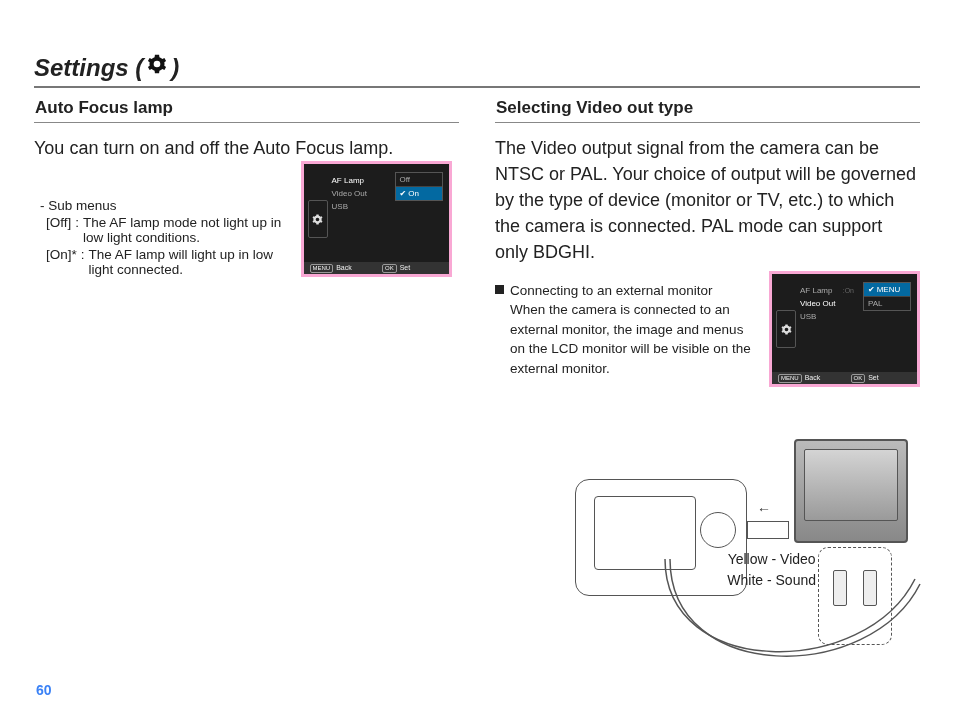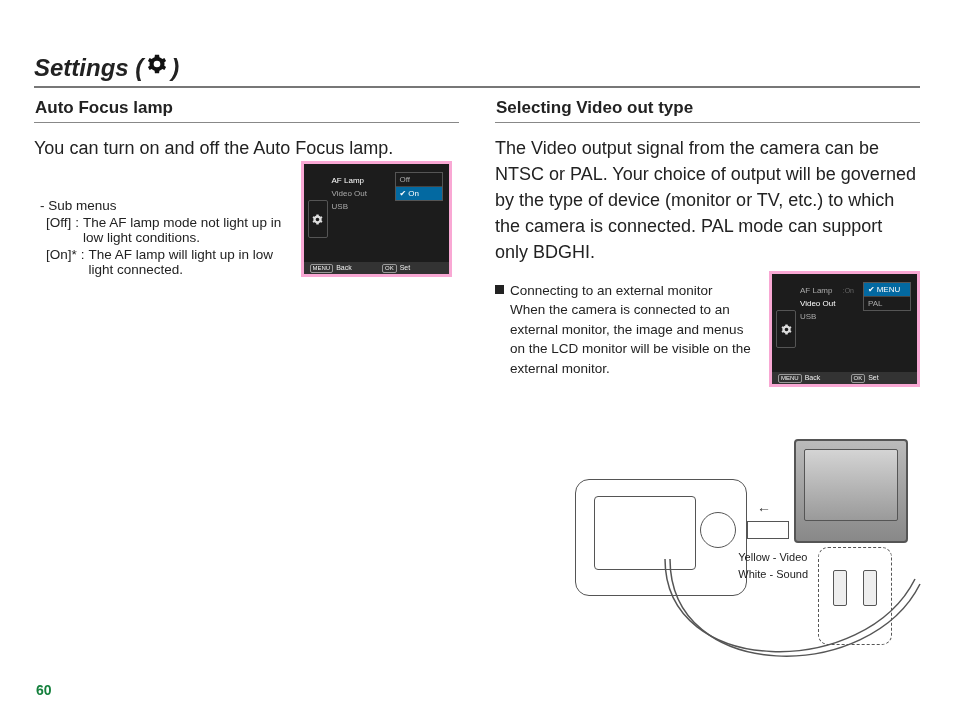--- a/index.html
+++ b/index.html
@@ -43,22 +43,22 @@
   .plug{position:absolute;left:252px;top:82px;width:40px;height:16px;border:1.5px solid #555;background:#fff}
   .arrow{position:absolute;left:262px;top:60px;font-size:14px;color:#333}
   .cable{position:absolute;left:120px;top:120px;width:330px;height:140px}
   .cable svg{width:100%;height:100%}
   .tv{position:absolute;right:12px;top:0;width:110px;height:100px;border:2px solid #555;border-radius:4px;background:linear-gradient(#bbb,#888)}
   .tv::after{content:"";position:absolute;left:8px;top:8px;right:8px;bottom:20px;border:1.5px solid #555;border-radius:2px;background:linear-gradient(#d4d4d4,#9a9a9a)}
   .rca{position:absolute;right:28px;top:108px;width:72px;height:96px;border:1.5px dashed #555;border-radius:10px}
   .rca .jack{position:absolute;width:12px;height:34px;border:1.5px solid #555;background:#eee;border-radius:2px}
   .rca .j1{left:14px;top:22px}
   .rca .j2{right:14px;top:22px}
-  .labels{position:absolute;right:112px;top:110px;font-size:11px;text-align:left;line-height:1.5}
-  .pageno{position:absolute;left:36px;bottom:22px;font-size:14px;color:#15803d;font-weight:bold}
+  .labels{position:absolute;right:104px;top:110px;font-size:14px;text-align:center;line-height:1.5}
+  .pageno{position:absolute;left:36px;bottom:22px;font-size:14px;color:#3b82f6;font-weight:bold}
   .af-block{display:flex;gap:12px;align-items:flex-end}
 </style>
 </head>
 <body>
 
 <div class="page-title">
   <span>Settings (</span>
   <span class="gear">
     <svg viewBox="0 0 24 24" width="20" height="20">
         <path fill="#111" d="M12 8a4 4 0 1 0 .001 8.001A4 4 0 0 0 12 8zm9 4c0 .7-.08 1.37-.23 2.02l2.12 1.65-2 3.46-2.49-1a8.9 8.9 0 0 1-3.5 2.03L14.5 23h-5l-.4-2.84a8.9 8.9 0 0 1-3.5-2.03l-2.49 1-2-3.46 2.12-1.65A9 9 0 0 1 3 12c0-.7.08-1.37.23-2.02L1.11 8.33l2-3.46 2.49 1A8.9 8.9 0 0 1 9.1 3.84L9.5 1h5l.4 2.84a8.9 8.9 0 0 1 3.5 2.03l2.49-1 2 3.46-2.12 1.65c.15.65.23 1.32.23 2.02z"></path>

